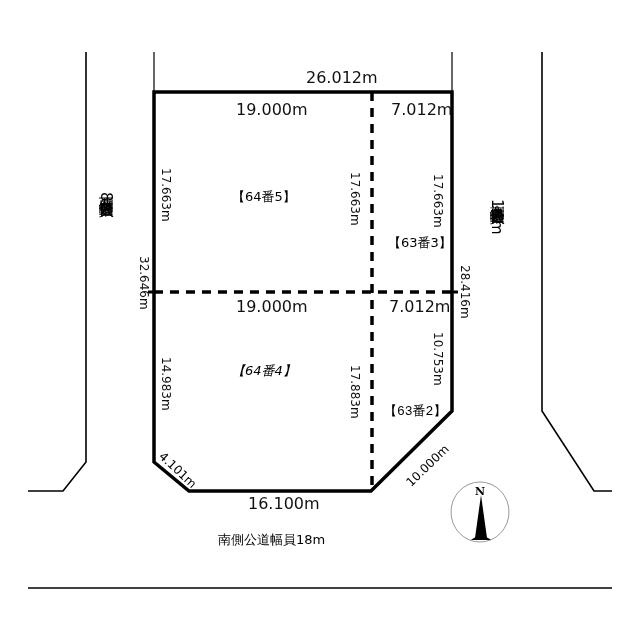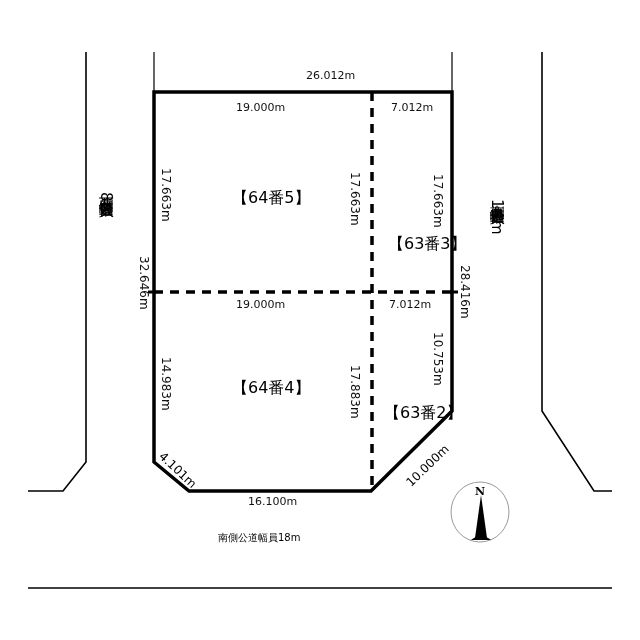--- a/index.html
+++ b/index.html
@@ -1,23 +1,23 @@
 <!DOCTYPE html>
 <html><head>
 <meta charset="utf-8">
 <style>
   html, body { margin: 0; padding: 0; background: #ffffff; }
   body { width: 640px; height: 640px; position: relative; overflow: hidden;
          font-family: "DejaVu Sans", "Liberation Sans", sans-serif; color: #000; }
   svg { position: absolute; left: 0; top: 0; }
-  .lbl { position: absolute; font-size: 11px; line-height: 1; white-space: nowrap; color: #111; }
+  .lbl { position: absolute; font-size: 16px; line-height: 1; white-space: nowrap; color: #111; }
   .vlbl { position: absolute; font-size: 12px; line-height: 1; white-space: nowrap; color: #111;
           writing-mode: vertical-rl; }
-  .lot { position: absolute; font-size: 16px; line-height: 1; white-space: nowrap; }
-  .road { position: absolute; font-size: 10px; line-height: 1; white-space: nowrap; }
+  .lot { position: absolute; font-size: 13px; line-height: 1; white-space: nowrap; }
+  .road { position: absolute; font-size: 13px; line-height: 1; white-space: nowrap; }
   .vroad { position: absolute; font-size: 15px; line-height: 1.02; white-space: nowrap;
            writing-mode: vertical-rl; letter-spacing: 1px; }
   .diag { position: absolute; font-size: 12px; line-height: 1; white-space: nowrap; transform-origin: 0 0; }
   .compass-n { position: absolute; font-family: "DejaVu Serif", "Liberation Serif", serif;
                font-size: 11px; font-weight: bold; }
 </style>
 </head>
 <body>
 
 <svg width="640" height="640" viewBox="0 0 640 640">
@@ -60,20 +60,20 @@
 <div class="vlbl" style="left:349px; top:365px;">17.883m</div>
 <div class="vlbl" style="left:432px; top:174px;">17.663m</div>
 <div class="vlbl" style="left:459px; top:265px;">28.416m</div>
 <div class="vlbl" style="left:432px; top:332px;">10.753m</div>
 
 <div class="diag" style="left:165px; top:450px; transform: rotate(43deg);">4.101m</div>
 <div class="diag" style="left:404px; top:480px; transform: rotate(-44deg);">10.000m</div>
 
 <div class="lot" style="left:232px; top:190px;">【64番5】</div>
 <div class="lot" style="left:388px; top:236px;">【63番3】</div>
-<div class="lot" style="left:232px; top:380px;">【64番4】</div>
-<div class="lot" style="left:384px; top:405px;">【63番2】</div>
+<div class="lot" style="left:232px; top:364px;font-style:italic;">【64番4】</div>
+<div class="lot" style="left:384px; top:405px;font-family:Liberation Mono, monospace;">【63番2】</div>
 
 <div class="vroad" style="left:98px; top:186px;">西側公道幅員8m</div>
 <div class="vroad" style="left:489px; top:193px;">東側公道幅員14m</div>
 <div class="road" style="left:218px; top:533px;">南側公道幅員18m</div>
 
 <div class="compass-n" style="left:475px; top:485px;">N</div>
 
 </body></html>

